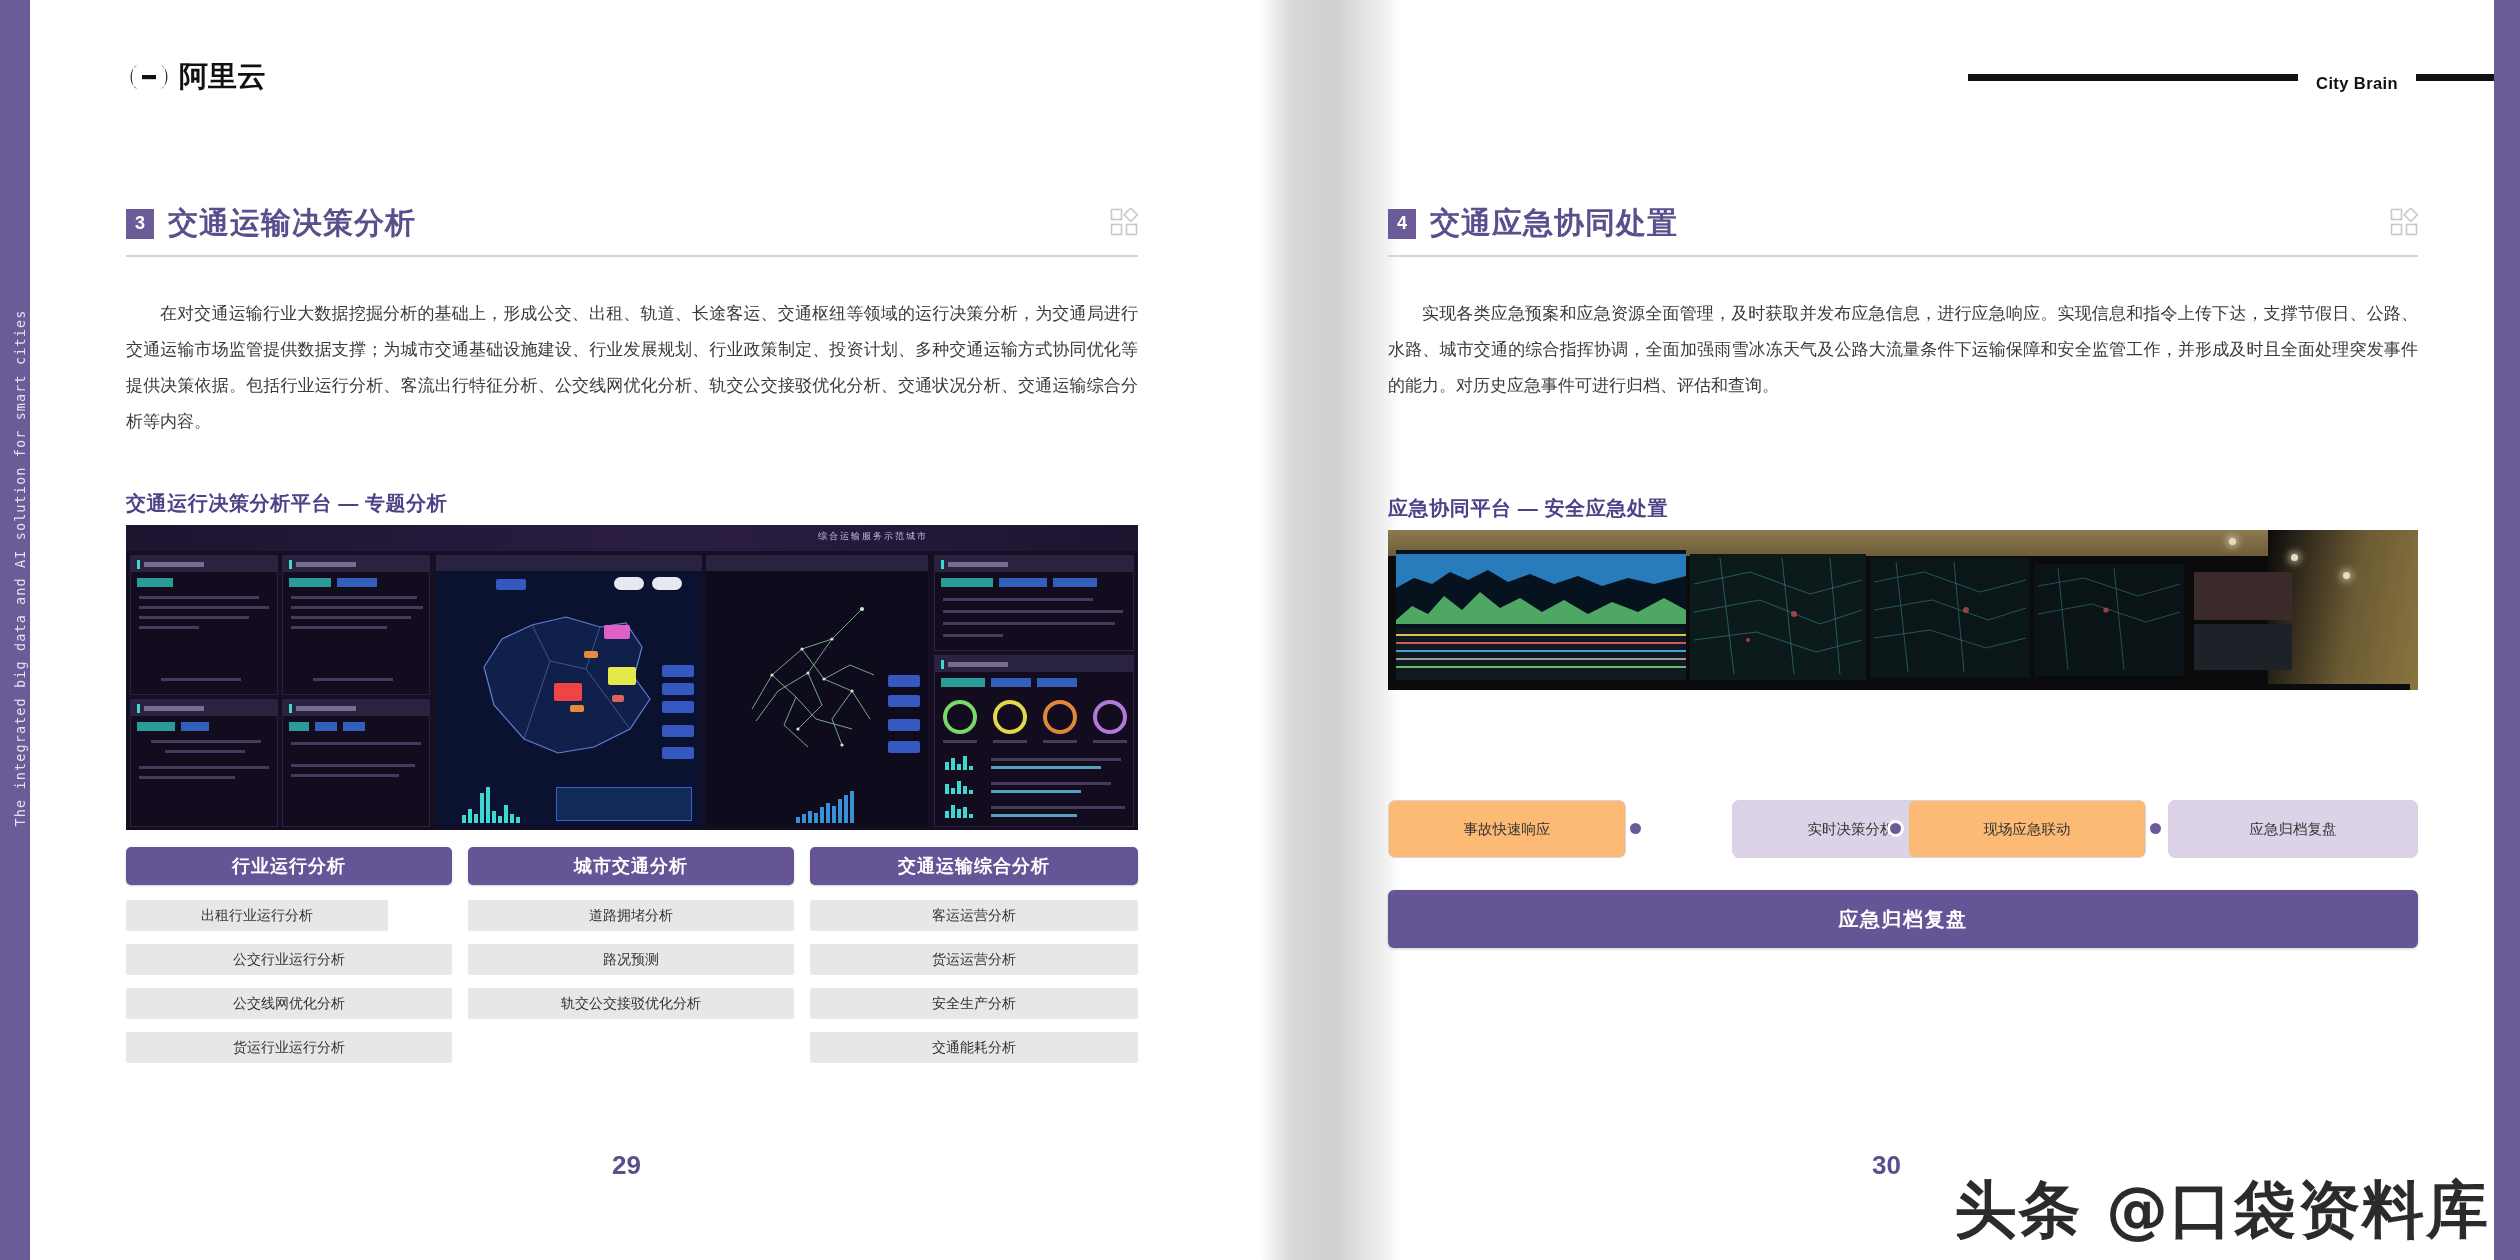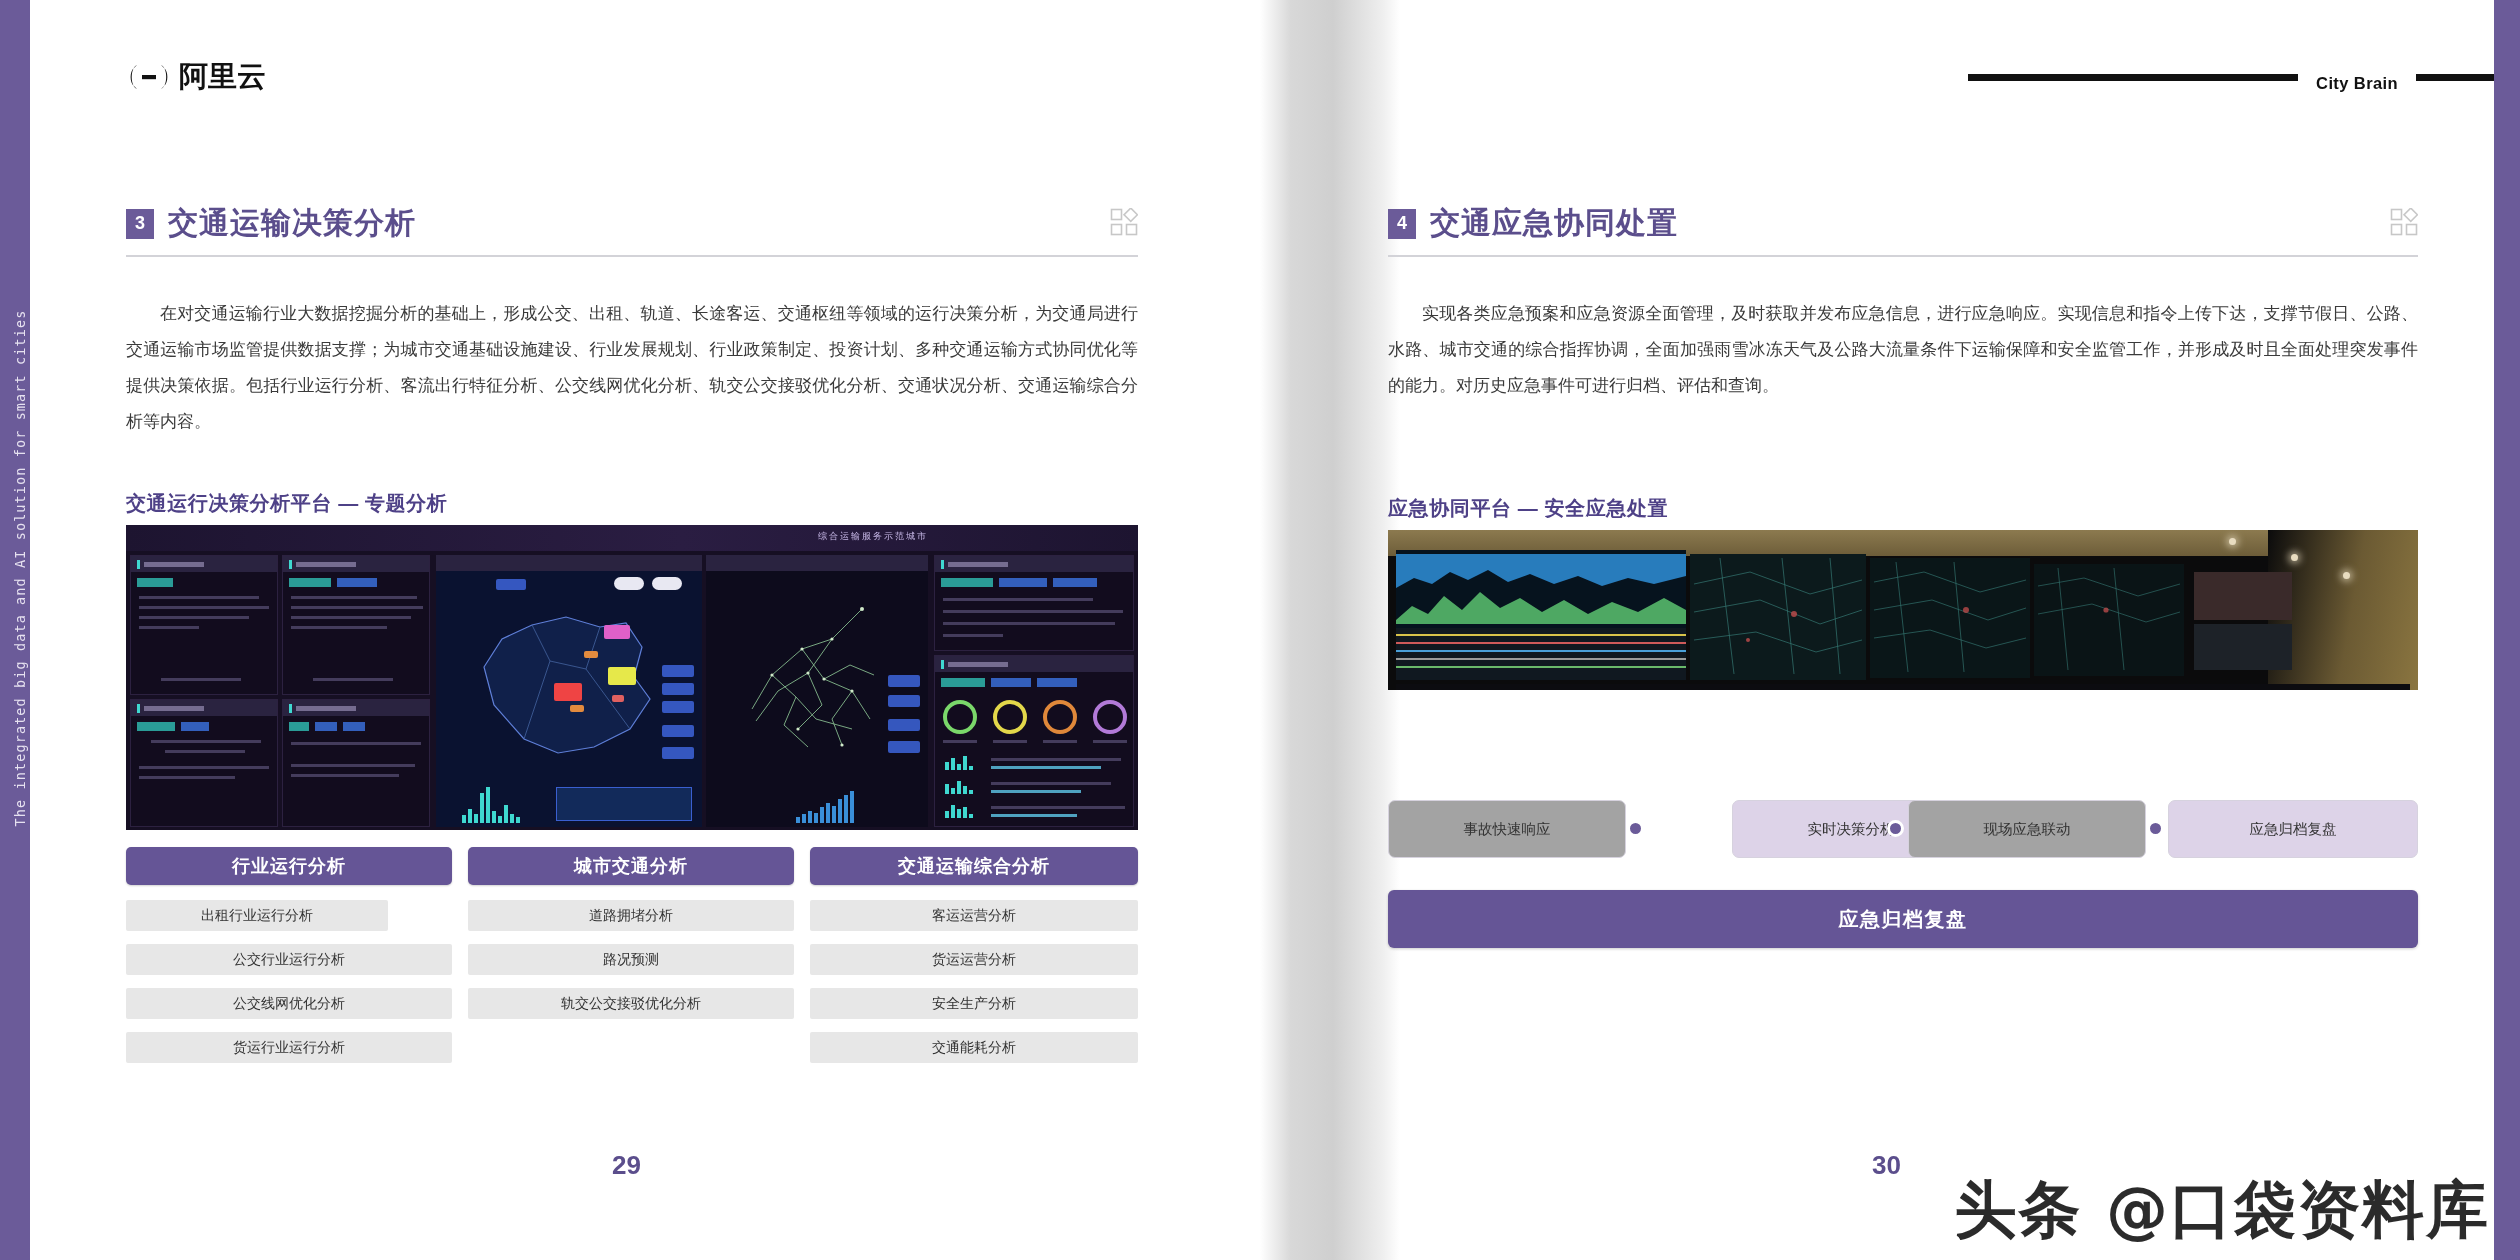--- a/index.html
+++ b/index.html
@@ -135,21 +135,21 @@
     color: #333; font-size: 14px;
     display: flex; align-items: center; justify-content: center;
   }
 
   
   .pill {
     position: absolute; height: 58px; border-radius: 7px;
     display: flex; align-items: center; justify-content: center;
     font-size: 14.5px; color: #333; border: 1px solid #d6d2de;
   }
-  .pill.gray { background: #a3a3a3; }
+  .pill.gray { background: #fdba74; }
   .pill.lav  { background: #ddd3e8; }
   .dot {
     position: absolute; width: 17px; height: 17px; border-radius: 50%;
     background: #6B5B99; border: 3px solid #fff;
   }
   .wide-bar {
     position: absolute; height: 58px; background: #655596; border-radius: 6px;
     color: #fff; font-size: 20px; font-weight: 700; letter-spacing: 1.5px;
     display: flex; align-items: center; justify-content: center;
     box-shadow: 0 1px 3px rgba(0,0,0,.2);

